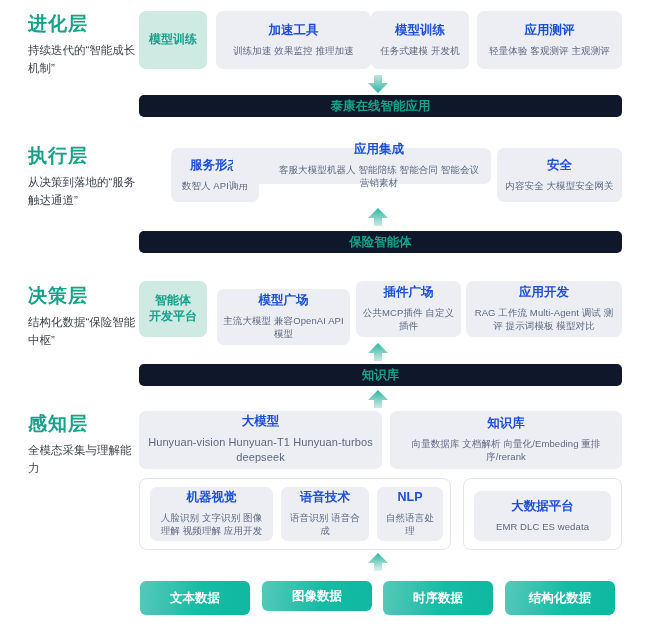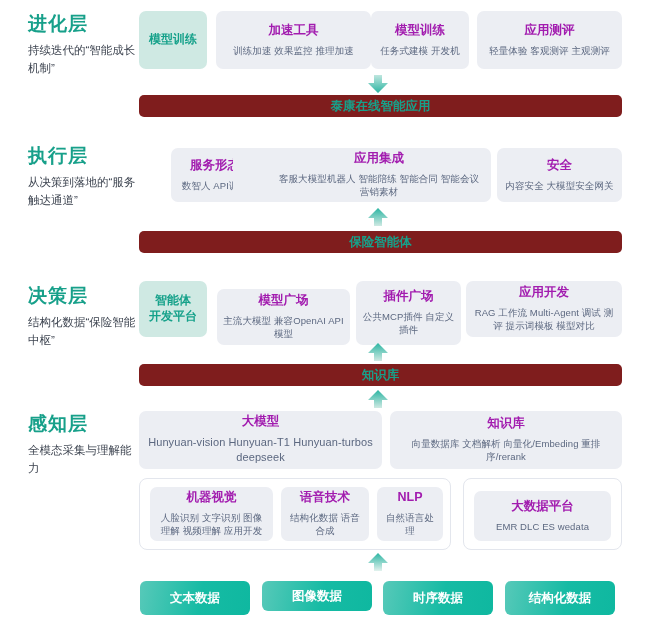--- a/index.html
+++ b/index.html
@@ -25,36 +25,36 @@
   .card {
     position: absolute;
     background: #eceef3;
     border-radius: 7px;
     display: flex; flex-direction: column;
     align-items: center; justify-content: center;
     text-align: center;
     padding: 4px 6px;
   }
   .card-title {
-    font-size: 12.5px; font-weight: bold; color: #a21caf;
+    font-size: 12.5px; font-weight: bold; color: #1d4ed8;
     line-height: 1.25;
   }
   .card-sub {
     font-size: 9.5px; color: #5c6880; line-height: 1.4; margin-top: 5px;
     letter-spacing: .1px;
   }
 
   
   .card.teal { background: #cfe9e3; }
   .card.teal .card-title { color: #15a18a; font-size: 12px; line-height: 1.3; }
 
   
   .bar {
     position: absolute;
-    background: #7f1d1d;
+    background: #0f172a;
     border-radius: 5px;
     display: flex; align-items: center; justify-content: center;
   }
   .bar-text { font-size: 12.5px; font-weight: bold; color: #17a08a; }
 
   
   .arrow { position: absolute; width: 22px; height: 18px; }
   .arrow svg { display: block; width: 22px; height: 18px; }
 
   
@@ -122,21 +122,21 @@
   <div class="layer-label" style="top:146px;">
     <div class="layer-title">执行层</div>
     <div class="layer-desc">从决策到落地的“服务触达通道”</div>
   </div>
 
   <div class="card" style="left:139px; top:148px; width:88px; height:54px;margin-left:32px;">
     <div class="card-title">服务形态</div>
     <div class="card-sub">数智人 API调用</div>
   </div>
 
-  <div class="card" style="left:233px; top:148px; width:258px; height:54px;padding-left:40px;">
+  <div class="card" style="left:233px; top:148px; width:258px; height:36px;padding-left:40px;">
     <div class="card-title">应用集成</div>
     <div class="card-sub">客服大模型机器人 智能陪练 智能合同 智能会议 营销素材</div>
   </div>
 
   <div class="card" style="left:497px; top:148px; width:125px; height:54px;">
     <div class="card-title">安全</div>
     <div class="card-sub">内容安全 大模型安全网关</div>
   </div>
 
   <div class="arrow" style="left:367px; top:208px;">
@@ -163,21 +163,21 @@
   <div class="card teal" style="left:139px; top:281px; width:68px; height:56px;">
     <div class="card-title" style="white-space:pre-line;">智能体
 开发平台</div>
   </div>
 
   <div class="card" style="left:217px; top:289px; width:133px; height:56px;">
     <div class="card-title">模型广场</div>
     <div class="card-sub">主流大模型    兼容OpenAI API模型</div>
   </div>
 
-  <div class="card" style="left:356px; top:281px; width:105px; height:64px;">
+  <div class="card" style="left:356px; top:281px; width:105px; height:56px;">
     <div class="card-title">插件广场</div>
     <div class="card-sub">公共MCP插件 自定义插件</div>
   </div>
 
   <div class="card" style="left:466px; top:281px; width:156px; height:56px;">
     <div class="card-title">应用开发</div>
     <div class="card-sub">RAG 工作流 Multi-Agent 调试 测评 提示词模板 模型对比</div>
   </div>
 
   <div class="arrow" style="left:367px; top:343px;">
@@ -225,21 +225,21 @@
 
   <div class="group-box" style="left:139px; top:478px; width:312px; height:72px;"></div>
 
   <div class="card" style="left:150px; top:487px; width:123px; height:54px;">
     <div class="card-title">机器视觉</div>
     <div class="card-sub">人脸识别 文字识别 图像理解 视频理解 应用开发</div>
   </div>
 
   <div class="card" style="left:281px; top:487px; width:88px; height:54px;">
     <div class="card-title">语音技术</div>
-    <div class="card-sub">结构化数据 语音合成</div>
+    <div class="card-sub">语音识别 语音合成</div>
   </div>
 
   <div class="card" style="left:377px; top:487px; width:66px; height:54px;">
     <div class="card-title">NLP</div>
     <div class="card-sub">自然语言处理</div>
   </div>
 
   <div class="group-box" style="left:463px; top:478px; width:159px; height:72px;"></div>
 
   <div class="card" style="left:474px; top:491px; width:137px; height:50px;">

